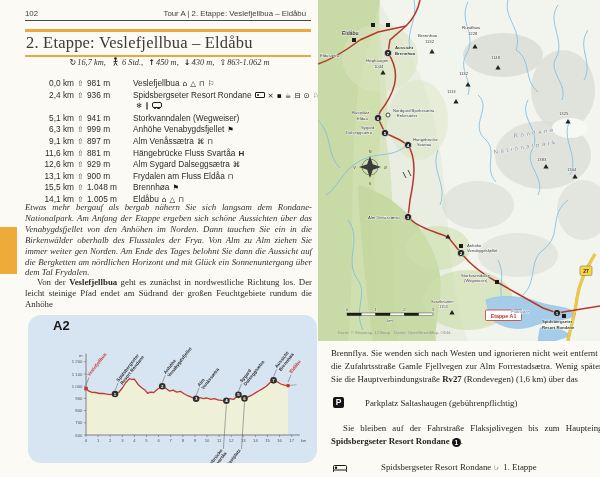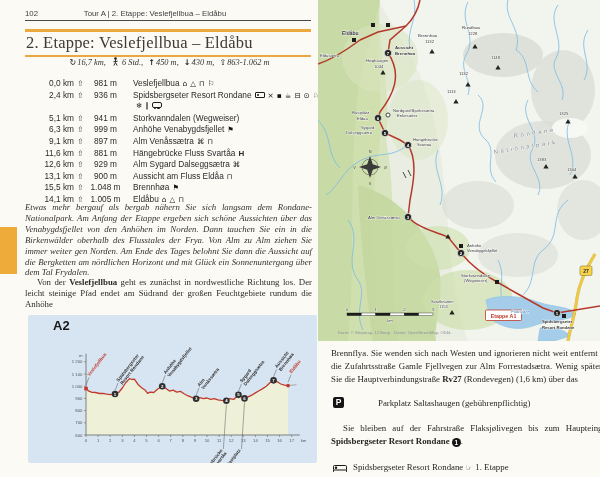--- a/index.html
+++ b/index.html
@@ -1,55 +1,55 @@
 <!DOCTYPE html>
 <html><head>
 <meta charset="utf-8">
 <style>
   *{margin:0;padding:0;box-sizing:border-box}
   html,body{width:600px;height:477px;overflow:hidden}
   body{position:relative;background:#fbfaf5;font-family:"Liberation Serif",serif;color:#2f2c28}
   .abs{position:absolute}
   #pagenum{left:25px;top:9px;font:7.8px "Liberation Sans",sans-serif;color:#3d3d3d}
-  #runhead{left:12px;top:9px;width:286px;text-align:center;font:7.8px "Liberation Sans",sans-serif;color:#3d3d3d}
+  #runhead{left:20px;top:9px;width:286px;text-align:right;font:7.8px "Liberation Sans",sans-serif;color:#3d3d3d}
   #headrule{left:25px;top:20px;width:286px;height:1px;background:#4a4a4a}
   #titleblock{left:25px;top:29px;width:286px}
   .oline{height:2.5px;background:#eaa83f}
   #title{font:400 16.5px "Liberation Serif",serif;color:#3e3933;padding:1px 0 2px 1px;letter-spacing:.2px}
   #stats{left:25px;top:57px;width:286px;text-align:center;font:italic 8.4px "Liberation Serif",serif;color:#37322d}
   .sic{font:8px "DejaVu Sans",sans-serif;font-style:normal;color:#1c1c1c;margin:0 1px 0 3px}
   .sic.bold{font-weight:bold}
   #wtable{left:38px;top:78px;width:292px;font:8.3px "Liberation Sans",sans-serif;color:#2b2b2b}
   .wrow{display:flex;align-items:baseline;height:11.6px}
   .wkm{width:36px;text-align:right}
   .warr{width:13px;text-align:center;font-family:"DejaVu Sans",sans-serif;font-size:7.5px;color:#3c3c3c}
-  .welev{width:37px;text-align:center}
+  .welev{width:37px;text-align:left}
   .wname{margin-left:9px;white-space:nowrap}
   .wic{font-family:"DejaVu Sans",sans-serif;font-size:7.4px;margin-left:3px;color:#161616}
   .icH{font:bold 8px "Liberation Sans",sans-serif;margin-left:3px}
   .ic-bed{display:inline-block;width:10px;height:6px;border:1px solid #1c1c1c;border-radius:1px;position:relative;margin-left:3px}
   .ic-bed::after{content:"";position:absolute;left:1px;top:1px;width:2.5px;height:2.5px;border-radius:50%;background:#1c1c1c}
   .ic-bus{display:inline-block;width:10px;height:6px;border:1px solid #1c1c1c;border-radius:2px;position:relative;margin-left:3px}
   .ic-bus::before,.ic-bus::after{content:"";position:absolute;bottom:-2px;width:2.5px;height:2.5px;border-radius:50%;background:#1c1c1c}
   .ic-bus::before{left:1px}.ic-bus::after{right:1px}
   #para-intro{left:25px;top:202px;width:287px;font:italic 8.8px/10.9px "Liberation Serif",serif;text-align:justify;color:#37322c}
   #para-2{left:25px;top:277px;width:287px;font:8.8px/11.2px "Liberation Serif",serif;text-align:justify;text-indent:12px;color:#2f2c28}
   #sidetab{left:0;top:227px;width:17px;height:47px;background:#efab39}
-  #chartpanel{left:28px;top:315px;width:289px;height:148px;background:#d7e4f2;border-radius:2px}
+  #chartpanel{left:28px;top:315px;width:289px;height:148px;background:#d7e4f2;border-radius:13px}
   #chartA2{position:absolute;left:25px;top:3px;font:bold 13px "Liberation Sans",sans-serif;color:#191919}
   #mapbox{left:318px;top:0;width:282px;height:341px}
   #rightcol{left:331px;top:347px;width:302px;font:8.8px/12.8px "Liberation Serif",serif;text-align:justify;color:#2a2724}
   #rightcol .rp{margin-bottom:11px}
   .indent{text-indent:12px}
   .prow{display:flex;align-items:flex-start;margin:12px 0 12px 2px}
   .pic{width:11px;height:11px;background:#151515;border-radius:2px;color:#fff;font:bold 8.5px/11px "Liberation Sans",sans-serif;text-align:center;flex:0 0 auto}
-  .prow .ptxt{margin-left:34px;text-align:left}
+  .prow .ptxt{margin-left:21px;text-align:left}
   .badge1{display:inline-block;width:9px;height:9px;border-radius:50%;background:#151515;color:#fff;font:bold 6.5px/9px "Liberation Sans",sans-serif;text-align:center;vertical-align:-1px;text-indent:0}
   .accomrow{display:flex;align-items:center;margin:13px 0 0 2px}
-  .accomrow .atxt{margin-left:6px;text-align:right}
+  .accomrow .atxt{margin-left:34px;text-align:right}
   .handref{font-family:"DejaVu Sans",sans-serif;font-size:8.5px}
   b{font-weight:bold}
 </style>
 </head>
 <body>
 
 <div class="abs" id="pagenum">102</div>
 <div class="abs" id="runhead">Tour A | 2. Etappe: Veslefjellbua – Eldåbu</div>
 <div class="abs" id="headrule"></div>
 
@@ -133,21 +133,21 @@
       <span class="wkm">12,6 km</span>
       <span class="warr">⇧</span>
       <span class="welev">929 m</span>
       <span class="wname">Alm Sygard Dalseggsætra</span>
       <span class="wic">⌘</span>
     </div>
     <div class="wrow">
       <span class="wkm">13,1 km</span>
       <span class="warr">⇧</span>
       <span class="welev">900 m</span>
-      <span class="wname">Aussicht am Fluss Eldåa</span>
+      <span class="wname">Frydalen am Fluss Eldåa</span>
       <span class="wic">⊓</span>
     </div>
     <div class="wrow">
       <span class="wkm">15,5 km</span>
       <span class="warr">⇧</span>
       <span class="welev">1.048 m</span>
       <span class="wname">Brennhøa</span>
       <span class="wic">⚑</span>
     </div>
     <div class="wrow">

